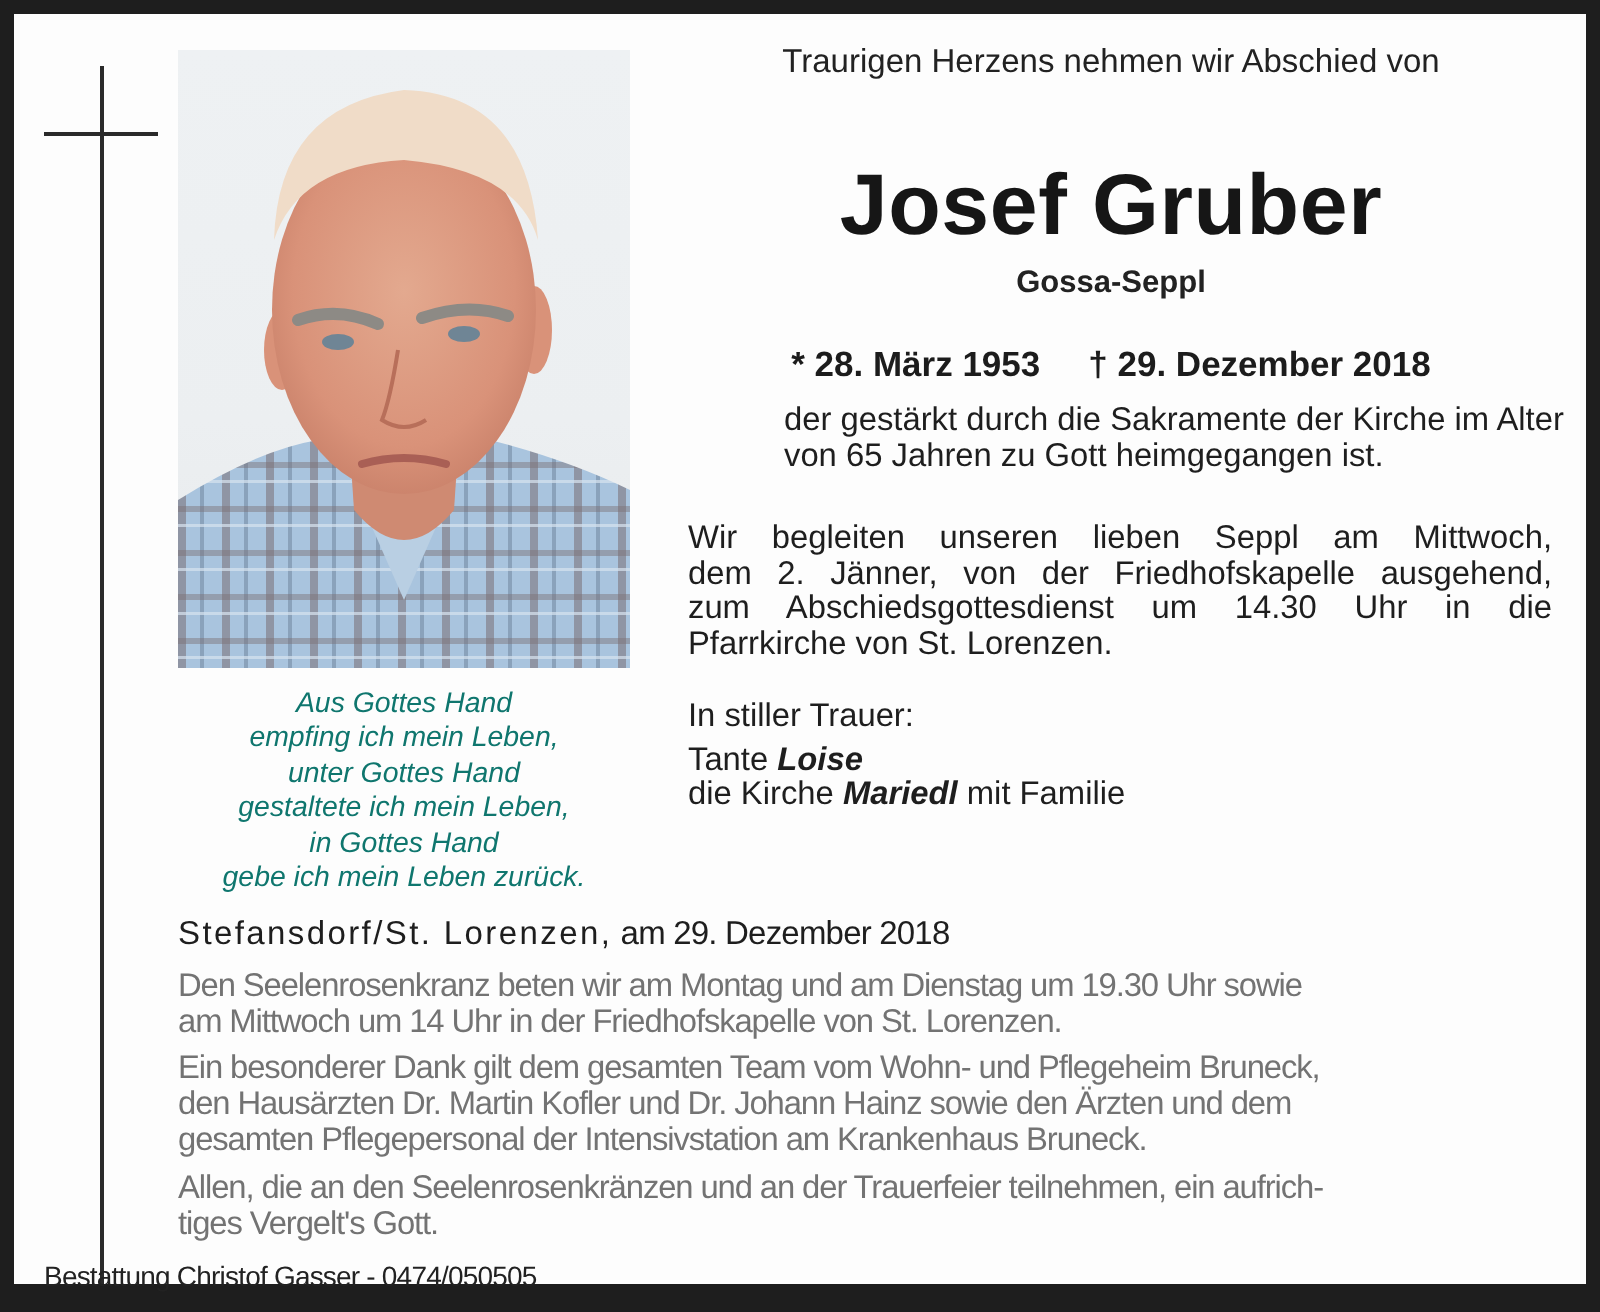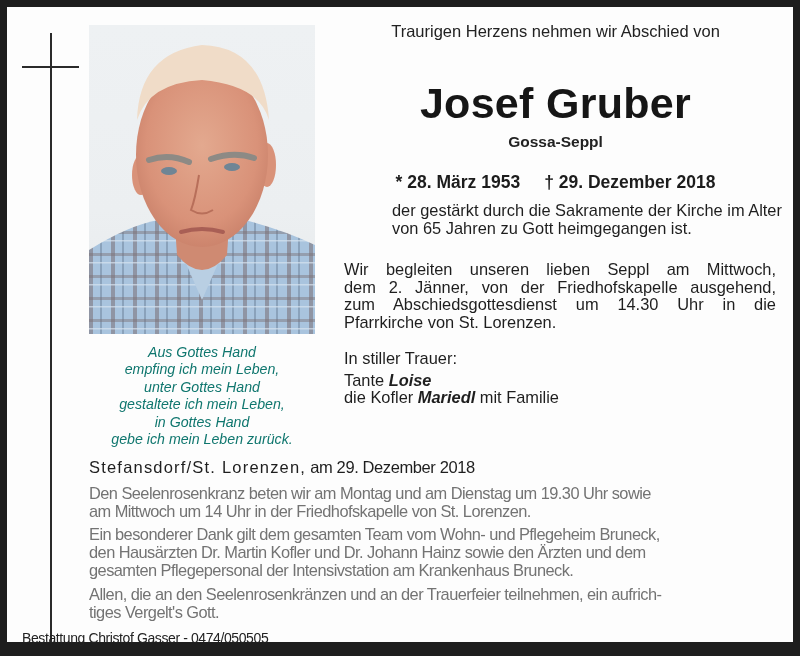--- a/index.html
+++ b/index.html
@@ -131,21 +131,21 @@
     <div class="para p2">
       <div>Wir begleiten unseren lieben Seppl am Mittwoch,</div>
       <div>dem 2. Jänner, von der Friedhofskapelle ausgehend,</div>
       <div>zum Abschiedsgottesdienst um 14.30 Uhr in die</div>
       <div class="last">Pfarrkirche von St. Lorenzen.</div>
     </div>
 
     <div class="mourn">
       <div class="head">In stiller Trauer:</div>
       <div><span>Tante </span><b>Loise</b></div>
-      <div><span>die Kofler </span><b>Mariedl</b><span> mit Familie</span></div>
+      <div><span>die Kirche </span><b>Mariedl</b><span> mit Familie</span></div>
     </div>
   </div>
 
   <div class="place">
     <span class="loc">Stefansdorf/St. Lorenzen,</span><span class="dt"> am 29. Dezember 2018</span>
   </div>
 
   <div class="bottom b1">
     <div>Den Seelenrosenkranz beten wir am Montag und am Dienstag um 19.30 Uhr sowie</div>
     <div>am Mittwoch um 14 Uhr in der Friedhofskapelle von St. Lorenzen.</div>

